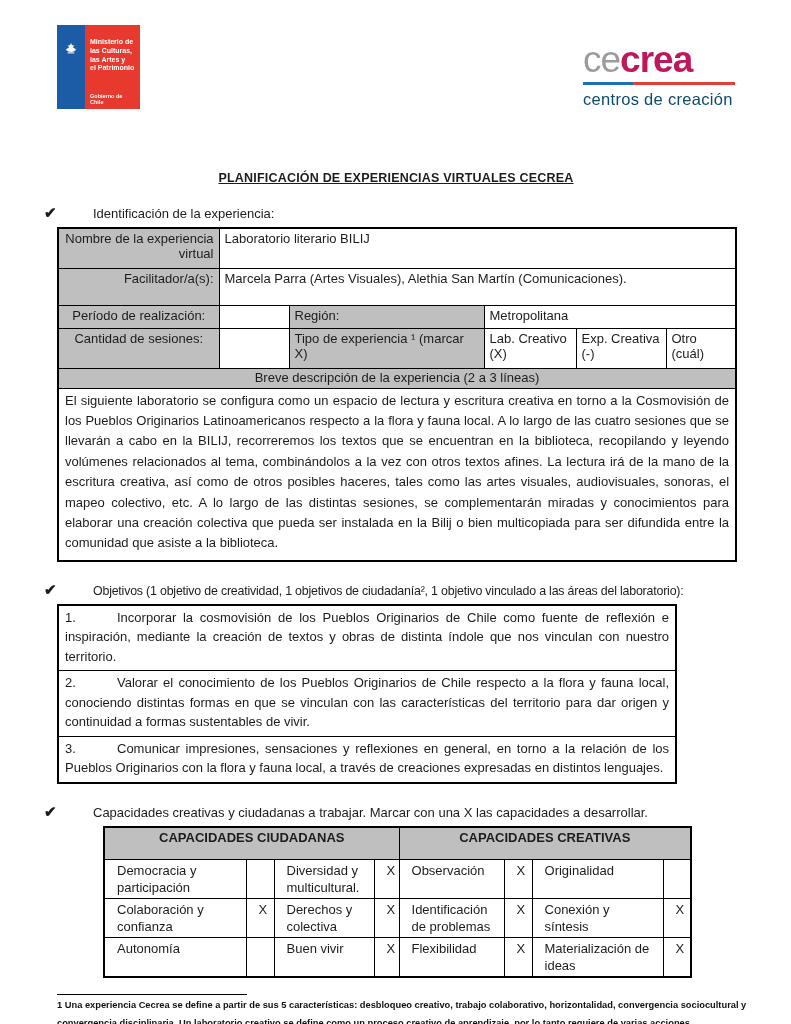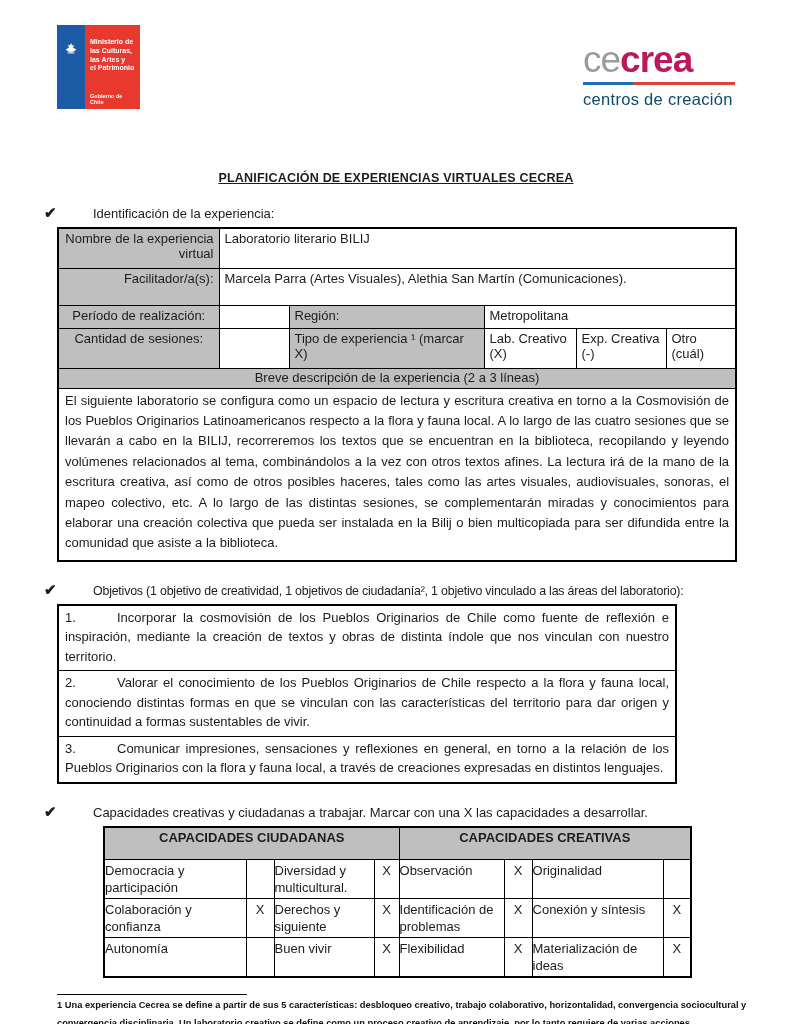--- a/index.html
+++ b/index.html
@@ -45,21 +45,21 @@
   .c-align { text-align: center; }
   .just { text-align: justify; }
   .desc-cell { line-height: 20.4px; padding: 2px 6px 6px 6px; }
 
   .obj-tbl { margin-top: 3px; }
   .obj-cell { line-height: 19.5px; padding: 2px 6px 4px 6px; }
   .obj-num { display: inline-block; width: 52px; }
 
   .cap-tbl { width: 587px; margin-left: 46px; border: 2px solid #000; }
   .cap-tbl th { font-weight: bold; text-align: center; height: 33px; padding: 2px 4px; }
-  .cap-tbl td { padding: 2px 0; line-height: 17px; }
+  .cap-tbl td { padding: 2px 12px; line-height: 17px; }
   .cap-row-1 td { height: 35px; }
   .cap-row-2 td { height: 35px; }
   .cap-row-3 td { height: 36px; }
   .mark { text-align: center; }
 
   
   .fn-rule { width: 190px; border-top: 1.5px solid #000; margin-top: 16px; }
   .footnotes { margin-top: 4px; font-size: 9.3px; font-weight: 600; color: #111; line-height: 1.42; }
   .footnotes .fn-first { white-space: nowrap; margin-bottom: 5px; }
   .footnotes p + p { margin-top: 1px; }
@@ -199,21 +199,21 @@
         <td>Diversidad y multicultural.</td>
         <td class="mark">X</td>
         <td>Observación</td>
         <td class="mark">X</td>
         <td>Originalidad</td>
         <td class="mark"></td>
       </tr>
       <tr class="cap-row-2">
         <td>Colaboración y confianza</td>
         <td class="mark">X</td>
-        <td>Derechos y siguiente</td>
+        <td>Derechos y colectiva</td>
         <td class="mark">X</td>
         <td>Identificación de problemas</td>
         <td class="mark">X</td>
         <td>Conexión y síntesis</td>
         <td class="mark">X</td>
       </tr>
       <tr class="cap-row-3">
         <td>Autonomía</td>
         <td class="mark"></td>
         <td>Buen vivir</td>

